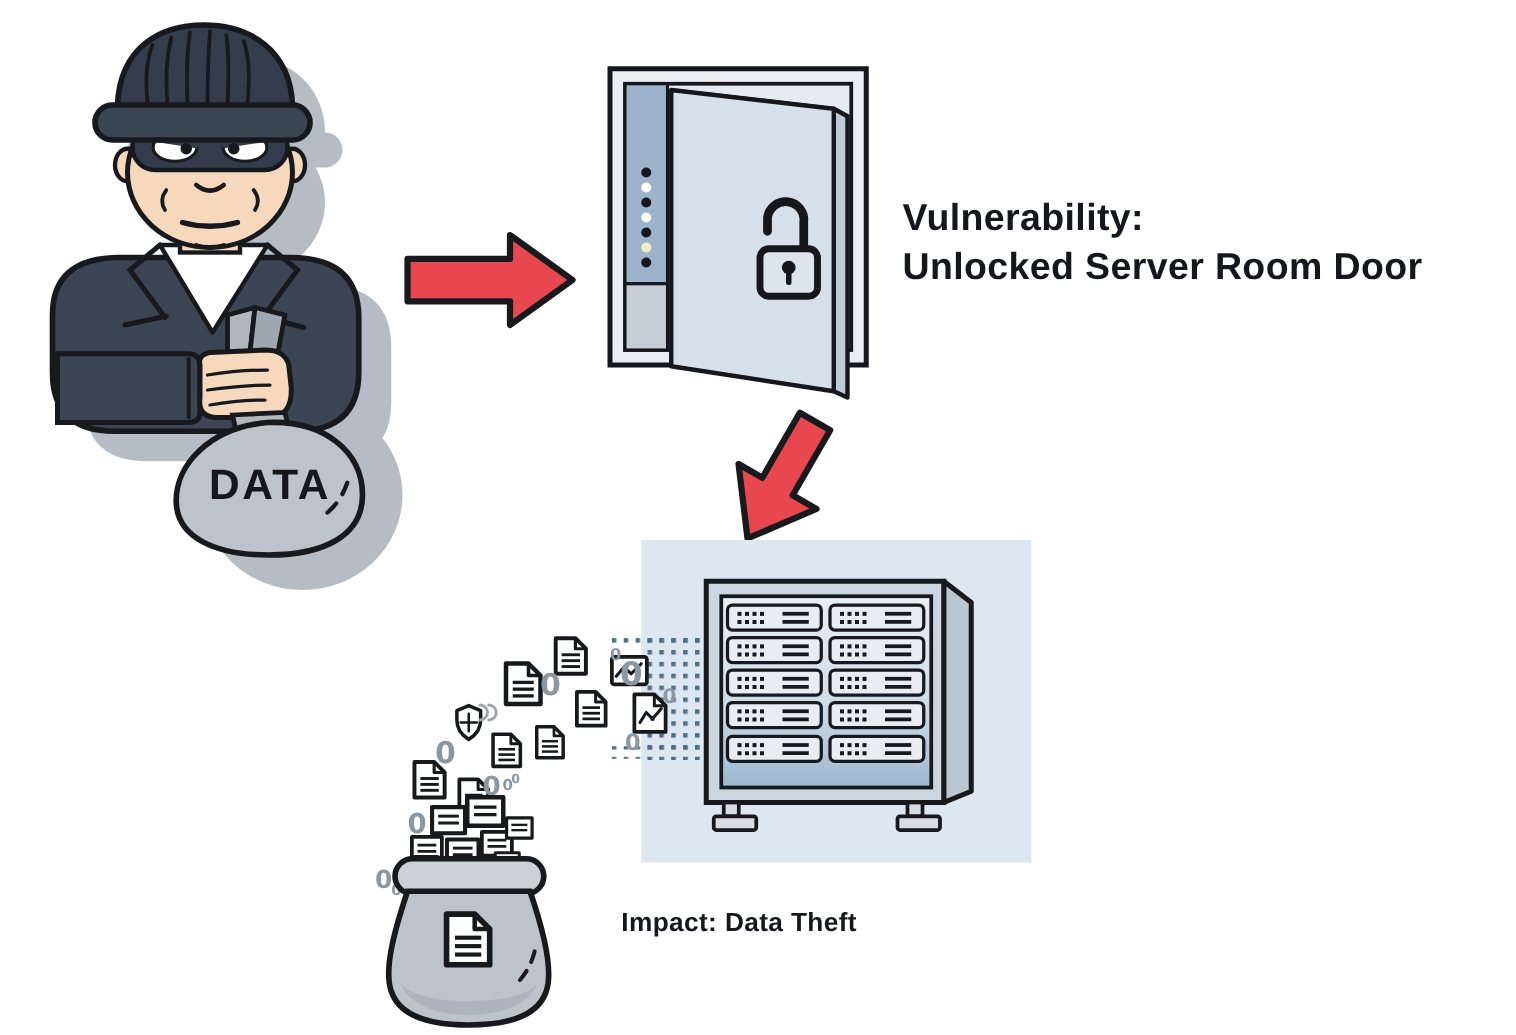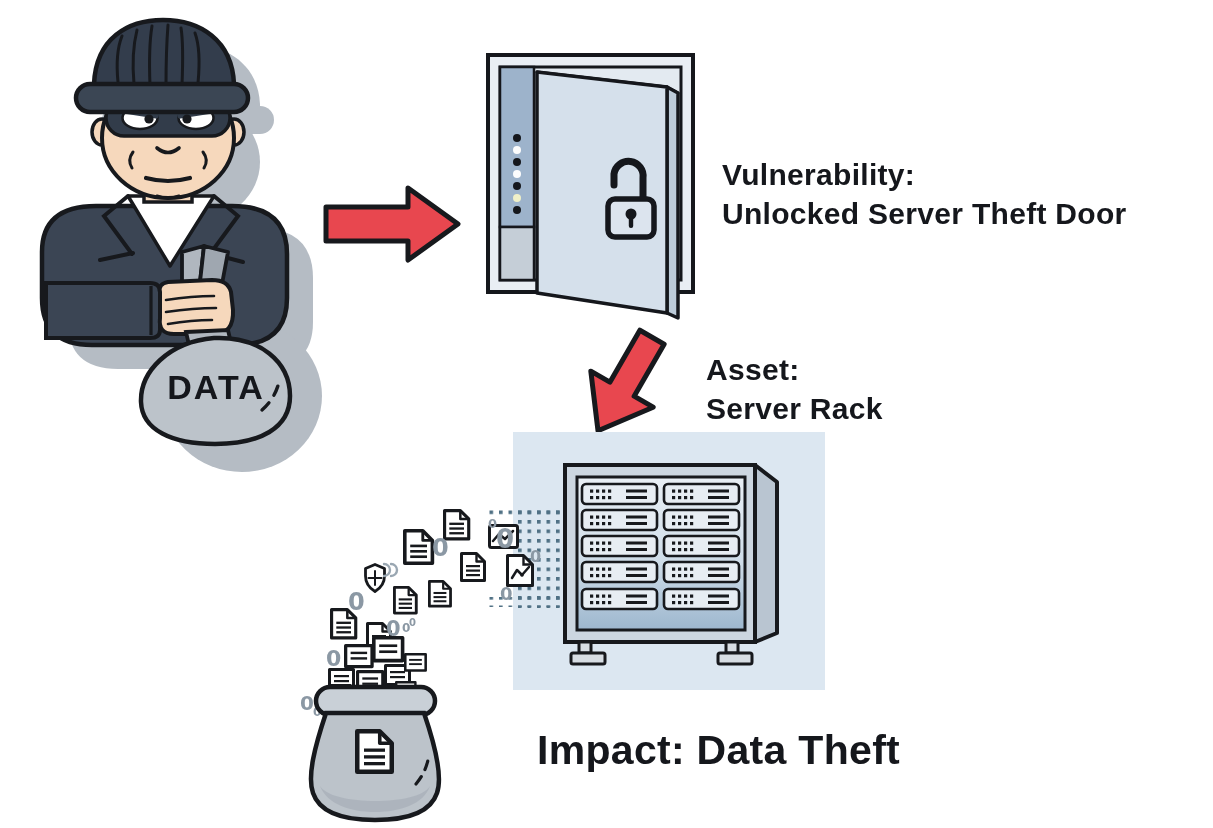--- a/index.html
+++ b/index.html
@@ -6,21 +6,21 @@
   #canvas{
     position:relative;width:1213px;height:828px;background:#ffffff;overflow:hidden;
     font-family:"Liberation Sans",sans-serif;
   }
   .abs{position:absolute;}
   .label{
     color:#15171c;font-weight:700;letter-spacing:.3px;
     font-family:"Liberation Sans",sans-serif;
   }
   .label.two-line{font-size:30px;line-height:39px;}
-  .label.impact{font-size:41px;margin-left:40px;}
+  .label.impact{font-size:21px;}
   svg{display:block;overflow:visible;}
   .zero{font-family:"DejaVu Sans",sans-serif;font-weight:bold;fill:#8b98a4;}
 </style>
 </head>
 <body>
 
 <div id="canvas">
 
   <svg class="abs" style="left:0px;top:0px;" width="360" height="480" viewBox="0 0 360 480">
 
@@ -289,23 +289,19 @@
       <rect x="16" y="199" width="119" height="28" rx="14" fill="#c9d0d7" stroke="#17191d" stroke-width="4.5"></rect>
       <path d="M26,225 C15,258 7,288 13,305 C20,326 46,332 75,332 C104,332 130,326 137,305 C143,288 135,257 124,225 Z" fill="#bcc3ca" stroke="#17191d" stroke-width="4.5"></path>
       <path d="M20,298 C32,318 119,318 130,298 C124,316 100,324 75,324 C50,324 27,316 20,298 Z" fill="#aab2bb" opacity="0.85"></path>
       <use href="#docIcon" transform="translate(55,241) scale(1.5)"></use>
       <path d="M116,296 Q127,283 129,266" fill="none" stroke="#17191d" stroke-width="3.2" stroke-linecap="round" stroke-dasharray="9 8"></path>
     </g>
   </svg>
 
   <div class="abs label two-line" style="left:722px;top:131px;margin-top:24px;">
     <div>Vulnerability:</div>
-    <div>Unlocked Server Theft Door</div>
+    <div>Unlocked Server Room Door</div>
   </div>
 
-  <div class="abs label two-line" style="left:706px;top:350px;">
-    <div>Asset:</div>
-    <div>Server Rack</div>
-  </div>
 
   <div class="abs label impact" style="left:497px;top:727px;">Impact: Data Theft</div>
 
 </div>
 
 </body></html>

